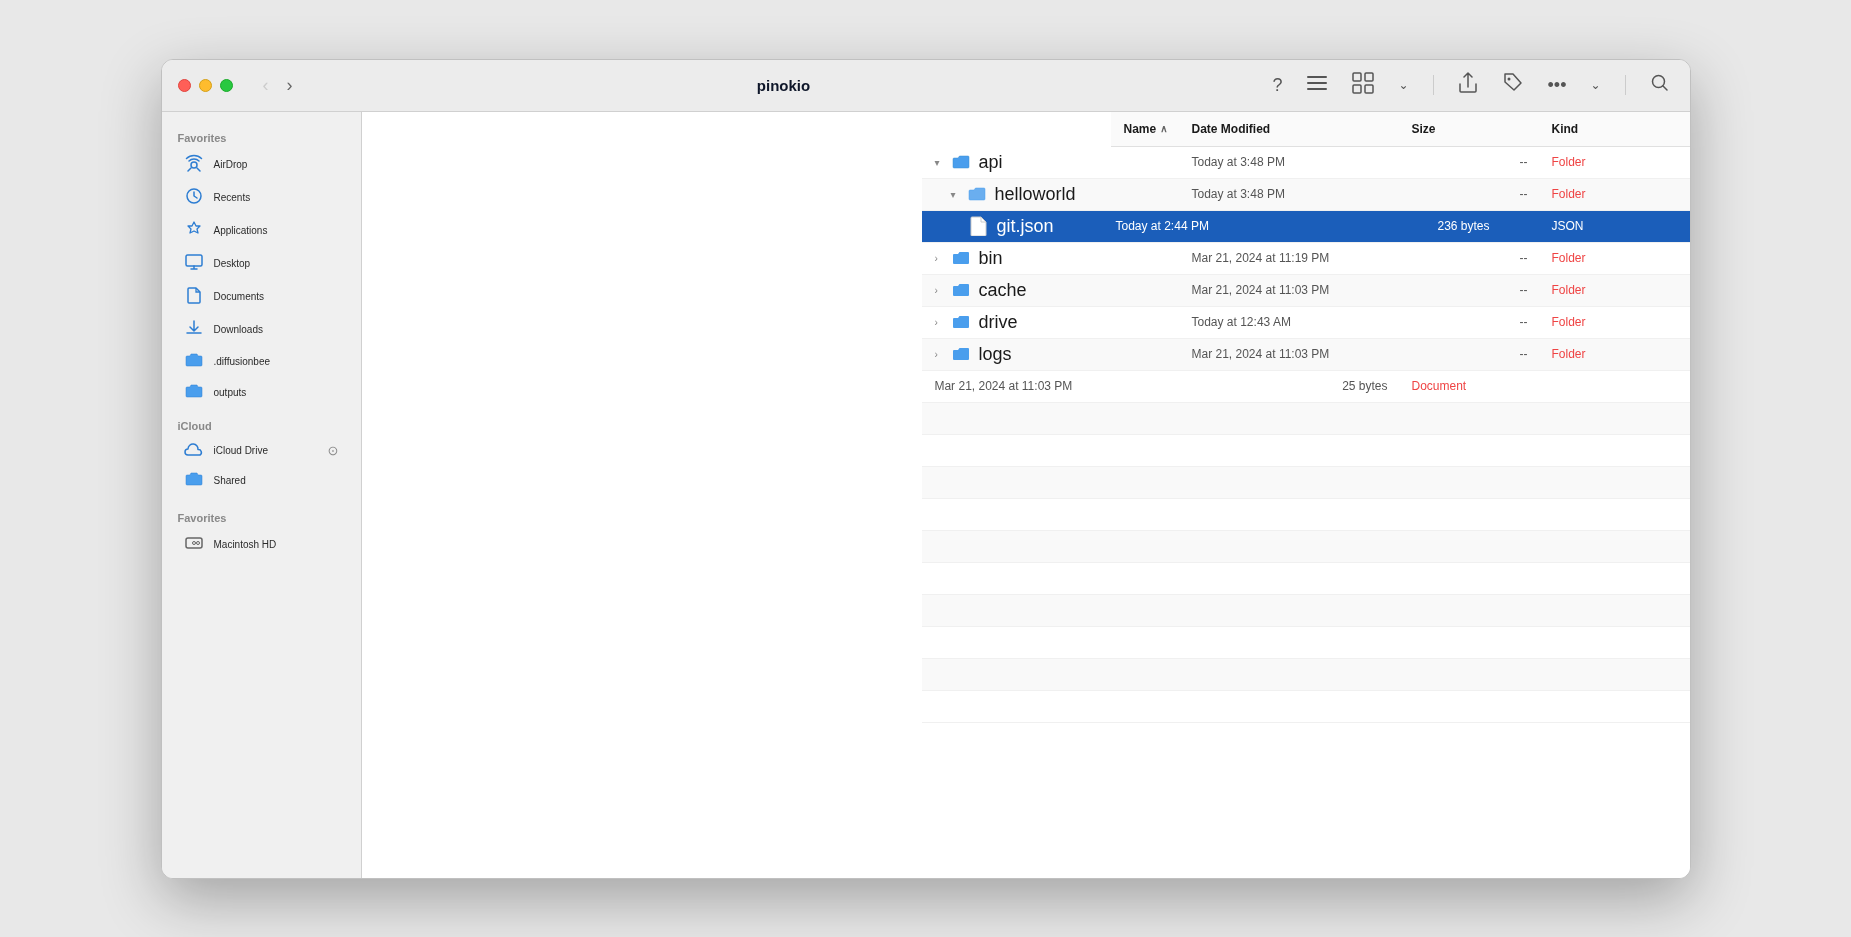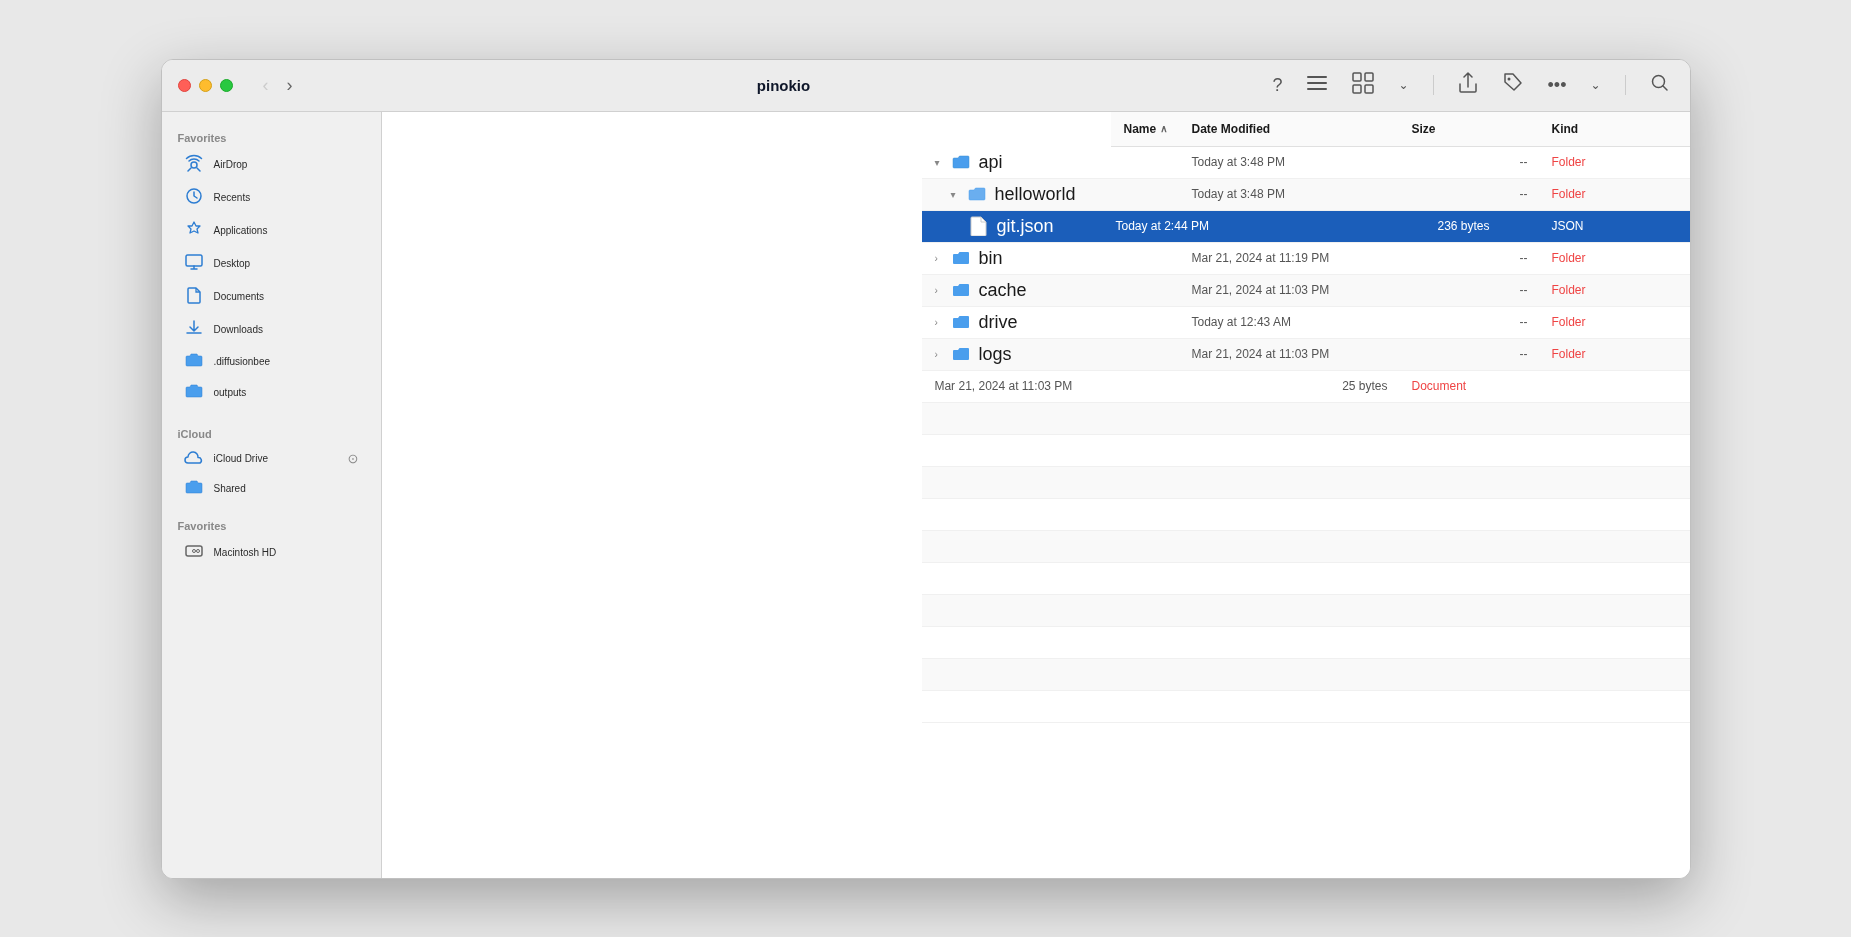--- a/index.html
+++ b/index.html
@@ -80,21 +80,21 @@
       cursor: pointer;
       padding: 4px;
       border-radius: 4px;
     }
     .content-area {
       display: flex;
       flex: 1;
       overflow: hidden;
     }
     .sidebar {
-      width: 220px;
+      width: 200px;
       background: #f0f0f0;
       border-right: 1px solid #d0d0d0;
       padding: 12px 0;
       overflow-y: auto;
       flex-shrink: 0;
     }
     .sidebar-section-label {
       font-size: 11px;
       font-weight: 600;
       color: #888;
@@ -354,21 +354,21 @@
 
       <div class="sidebar-item">
         <span class="sidebar-item-icon blue">
           <svg width="18" height="16" viewBox="0 0 18 16" fill="none" xmlns="http://www.w3.org/2000/svg">
             <path d="M1 13V5a1 1 0 011-1h3l1-2h6l1 2h3a1 1 0 011 1v8a1 1 0 01-1 1H2a1 1 0 01-1-1z" fill="#4a9eed" stroke="#2d7dd2" stroke-width="0.5"></path>
           </svg>
         </span>
         <span class="sidebar-item-label">outputs</span>
       </div>
 
-      <div class="sidebar-section-label" style="margin-top:12px;">iCloud</div>
+      <div class="sidebar-section-label" style="margin-top:4px;">iCloud</div>
 
       <div class="sidebar-item">
         <span class="sidebar-item-icon blue">
           <svg width="20" height="14" viewBox="0 0 20 14" fill="none" xmlns="http://www.w3.org/2000/svg">
             <path d="M16 13H4a3 3 0 010-6c0-.1 0-.2.01-.3A5 5 0 0114 7.5a3 3 0 012 5.5z" stroke="#2d7dd2" stroke-width="1.5" stroke-linejoin="round"></path>
           </svg>
         </span>
         <span class="sidebar-item-label">iCloud Drive</span>
         <span class="icloud-loading">⊙</span>
       </div>

